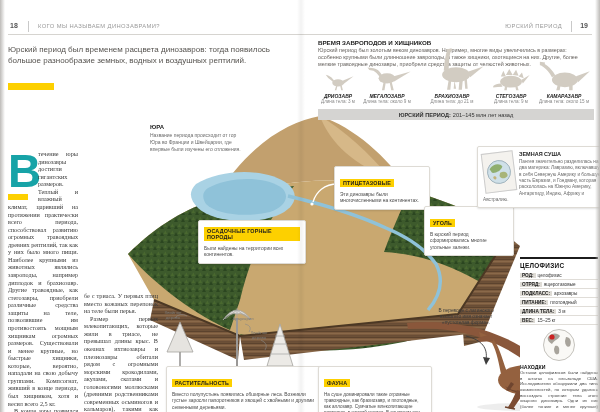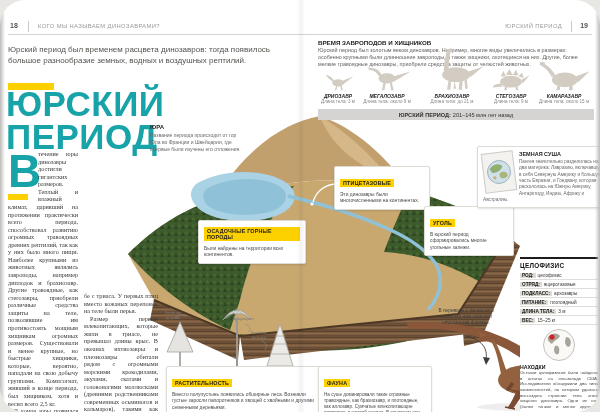--- a/index.html
+++ b/index.html
@@ -1,17 +1,17 @@
 <!DOCTYPE html>
 <html><head>
 <meta charset="utf-8">
 <style>
   html,body{margin:0;padding:0;background:#e9e7e3;}
   #spread{position:relative;width:600px;height:412px;background:#ffffff;overflow:hidden;
-    font-family:"Liberation Sans",sans-serif;color:#333;border-radius:25px;-webkit-text-size-adjust:none;}
+    font-family:"Liberation Sans",sans-serif;color:#333;-webkit-text-size-adjust:none;}
   .abs{position:absolute;}
   
   .pg{font-size:7px;font-weight:bold;color:#555;}
   .runhead{font-size:5.8px;color:#9a9a9a;letter-spacing:.4px;}
   .tick{width:1px;height:11px;background:#c9c9c9;}
   #rule{left:8px;right:8px;top:34px;height:1px;background:#d6d4d0;}
   
   #intro{left:8px;top:44px;width:278px;font-size:8px;line-height:1.4;color:#55524e;}
   #ybar{left:8px;top:83px;width:46px;height:7px;background:#fdd000;}
   #bigtitle{left:6px;top:87px;font-size:35px;font-weight:bold;color:#17a3a7;line-height:.95;letter-spacing:.5px;}
@@ -68,24 +68,20 @@
   <div class="abs pg" style="left:10px;top:22px;">18</div>
   <div class="abs tick" style="left:28px;top:21px;"></div>
   <div class="abs runhead" style="left:38px;top:23px;">КОГО МЫ НАЗЫВАЕМ ДИНОЗАВРАМИ?</div>
   <div class="abs runhead" style="right:38px;top:23px;">ЮРСКИЙ ПЕРИОД</div>
   <div class="abs tick" style="right:28px;top:21px;"></div>
   <div class="abs pg" style="right:12px;top:22px;">19</div>
   <div class="abs" id="rule"></div>
 
   <div class="abs" id="intro">Юрский период был временем расцвета динозавров: тогда появилось большое разнообразие земных, водных и воздушных рептилий.</div>
   <div class="abs" id="ybar"></div>
-  <div class="abs" id="bigtitle">
-    <div>ЮРСКИЙ</div>
-    <div>ПЕРИОД</div>
-  </div>
 
   <svg class="abs" style="left:118px;top:104px;z-index:0;" width="410" height="262" viewBox="0 0 410 262">
     <defs>
       <pattern id="tp" patternUnits="userSpaceOnUse" width="7" height="7">
         <rect width="7" height="7" fill="#3d5a2c"></rect>
         <path d="M0 6 L2 2 L4 6 Z" fill="#2b4620"></path>
         <path d="M3.5 4 L5.5 0.5 L7 4 Z" fill="#49682f"></path>
       </pattern>
       <pattern id="st" patternUnits="userSpaceOnUse" width="8" height="6">
         <rect width="8" height="6" fill="#7b5b3e"></rect>

